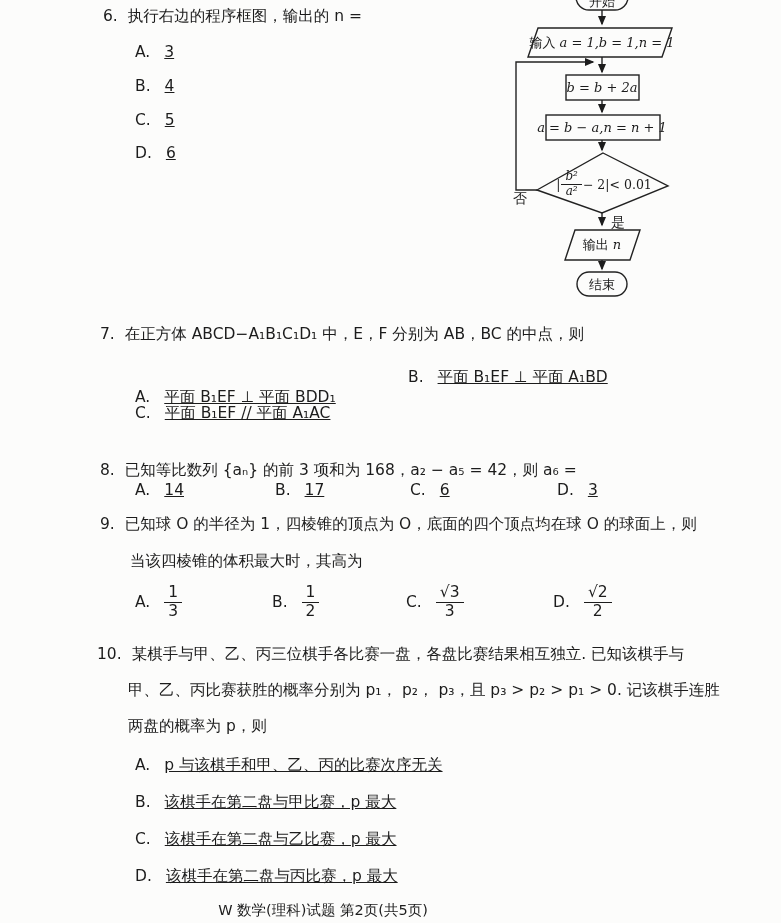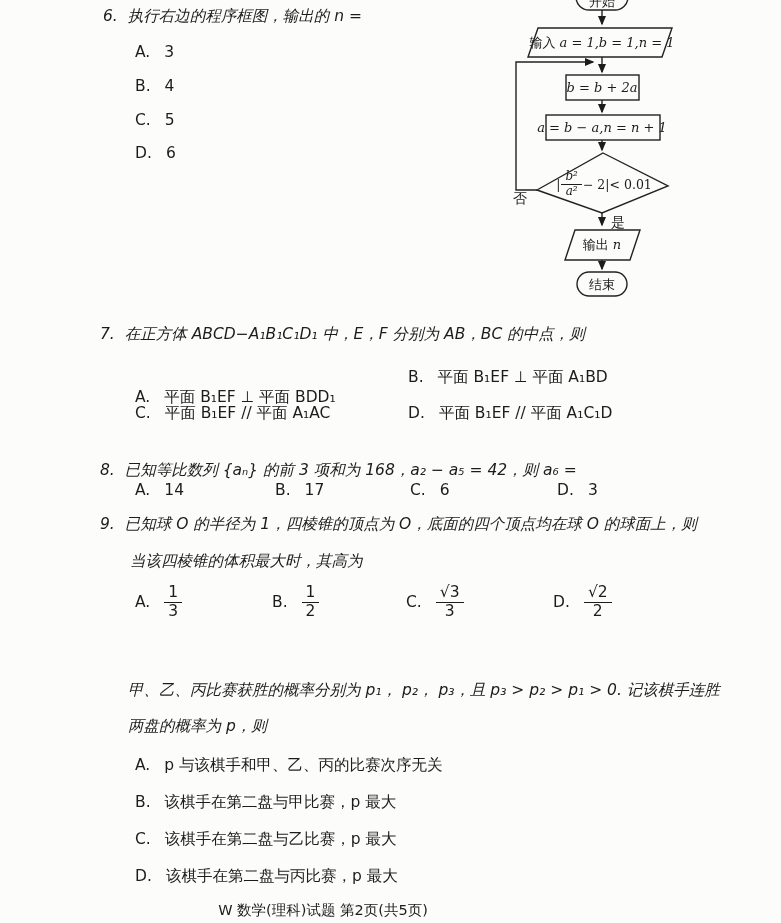--- a/index.html
+++ b/index.html
@@ -2,23 +2,23 @@
 <html><head>
 <meta charset="utf-8">
 <style>
   html,body{margin:0;padding:0;background:#d8d8d8;}
   .page{
     position:relative;width:781px;height:923px;margin:0 auto;
     background:#fcfcfb;overflow:hidden;color:#1c1c1c;
     font-family:"DejaVu Sans","Liberation Sans",sans-serif;
     font-size:15.5px;
   }
-  .line{position:absolute;white-space:nowrap;font-style:italic;}
+  .line{position:absolute;white-space:nowrap;}
   .qnum{display:inline-block;margin-right:10px;}
-  .opt{position:absolute;white-space:nowrap;}
+  .opt{position:absolute;white-space:nowrap;text-decoration:underline;}
   .lbl{display:inline-block;margin-right:14px;}
   
   .frac{display:inline-flex;flex-direction:column;align-items:center;line-height:1.15;text-align:center;}
   .frac .num{padding:0 4px;border-bottom:1.4px solid #1c1c1c;}
   .frac .den{padding:0 4px;}
   .q9opt{position:absolute;display:flex;align-items:center;height:50px;}
   
   .fc-svg{position:absolute;left:488px;top:-16px;}
   .fc-shape{fill:none;stroke:#222;stroke-width:1.4;}
   .fc-line{stroke:#222;stroke-width:1.4;fill:none;}
@@ -106,23 +106,20 @@
   </div>
   <div class="opt" style="left:135px;top:367px;margin-top:20px;">
     <span class="lbl">A.</span><span>平面 B₁EF ⊥ 平面 BDD₁</span>
   </div>
   <div class="opt" style="left:408px;top:367px;">
     <span class="lbl">B.</span><span>平面 B₁EF ⊥ 平面 A₁BD</span>
   </div>
   <div class="opt" style="left:135px;top:403px;">
     <span class="lbl">C.</span><span>平面 B₁EF // 平面 A₁AC</span>
   </div>
-  <div class="opt" style="left:408px;top:403px;">
-    <span class="lbl">D.</span><span>平面 B₁EF // 平面 A₁C₁D</span>
-  </div>
 
   <div class="line" style="left:100px;top:444px;margin-top:16px;">
     <span class="qnum">8.</span><span>已知等比数列 {aₙ} 的前 3 项和为 168，a₂ − a₅ = 42，则 a₆ =</span>
   </div>
   <div class="opt" style="left:135px;top:481px;">
     <span class="lbl">A.</span><span>14</span>
   </div>
   <div class="opt" style="left:275px;top:481px;">
     <span class="lbl">B.</span><span>17</span>
   </div>
@@ -159,20 +156,23 @@
       </span>
   </div>
   <div class="q9opt" style="left:553px;top:577px;">
     <span class="lbl">D.</span>
     <span class="frac">
         <span class="num">√2</span>
         <span class="den">2</span>
       </span>
   </div>
 
+  <div class="line" style="left:97px;top:644px;">
+    <span class="qnum">10.</span><span>某棋手与甲、乙、丙三位棋手各比赛一盘，各盘比赛结果相互独立. 已知该棋手与</span>
+  </div>
   <div class="line" style="left:128px;top:680px;">甲、乙、丙比赛获胜的概率分别为 p₁， p₂， p₃，且 p₃ &gt; p₂ &gt; p₁ &gt; 0. 记该棋手连胜</div>
   <div class="line" style="left:128px;top:716px;">两盘的概率为 p，则</div>
   <div class="opt" style="left:135px;top:755px;">
     <span class="lbl">A.</span><span>p 与该棋手和甲、乙、丙的比赛次序无关</span>
   </div>
   <div class="opt" style="left:135px;top:792px;">
     <span class="lbl">B.</span><span>该棋手在第二盘与甲比赛，p 最大</span>
   </div>
   <div class="opt" style="left:135px;top:829px;">
     <span class="lbl">C.</span><span>该棋手在第二盘与乙比赛，p 最大</span>

